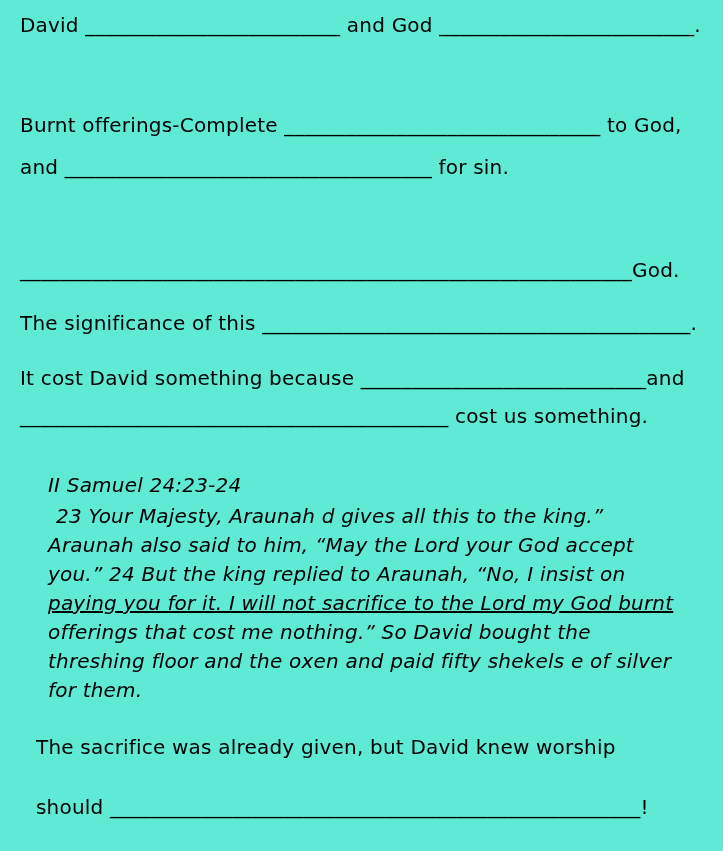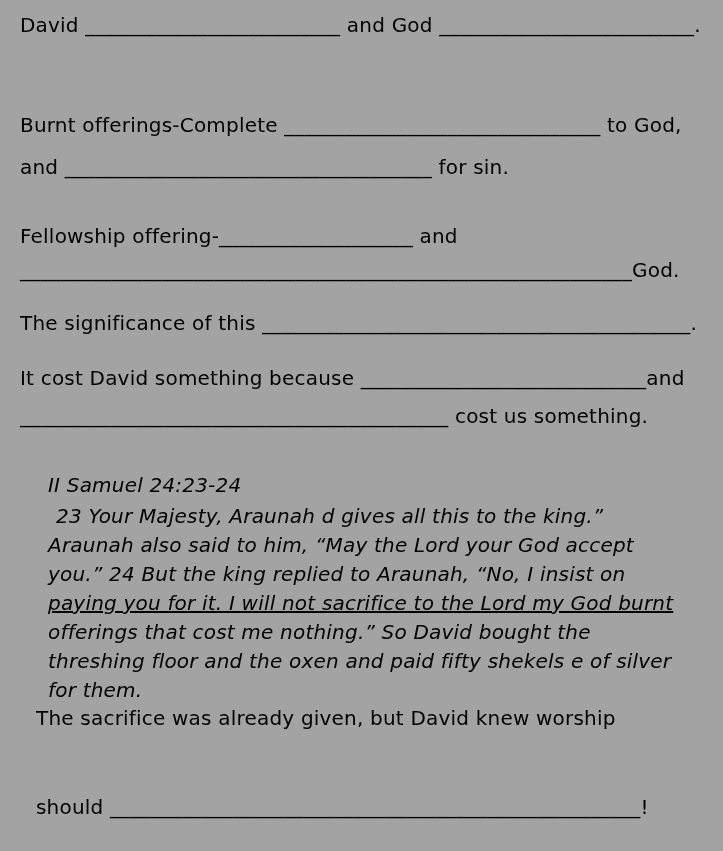--- a/index.html
+++ b/index.html
@@ -11,21 +11,21 @@
     width: 723px;
     height: 851px;
     position: relative;
     overflow: hidden;
     font-family: "DejaVu Sans", sans-serif;
     color: #000000;
   }
   .page {
     position: absolute;
     inset: 0;
-    background: #a3a3a3;
+    background: #5eead4;
   }
   .line {
     position: absolute;
     white-space: pre;
     font-size: 20px;
     line-height: 26px;
     letter-spacing: 0.2px;
     color: #000000;
   }
   .scripture {
@@ -38,33 +38,32 @@
 </head>
 <body>
 
 <div class="page">
 
   <div class="line" style="top:12px;  left:20px;">David _________________________ and God _________________________.</div>
 
   <div class="line" style="top:112px; left:20px;">Burnt offerings-Complete _______________________________ to God,</div>
   <div class="line" style="top:154px; left:20px;">and ____________________________________ for sin.</div>
 
-  <div class="line" style="top:223px; left:20px;">Fellowship offering-___________________ and</div>
   <div class="line" style="top:257px; left:20px;">____________________________________________________________God.</div>
 
   <div class="line" style="top:310px; left:20px;">The significance of this __________________________________________.</div>
 
   <div class="line" style="top:365px; left:20px;text-align:right;">It cost David something because ____________________________and</div>
   <div class="line" style="top:403px; left:20px;">__________________________________________ cost us something.</div>
 
   <div class="line scripture ref" style="top:472px; left:48px;">II Samuel 24:23-24</div>
   <div class="line scripture" style="top:503px; left:48px;margin-left:8px;">23 Your Majesty, Araunah d gives all this to the king.”</div>
   <div class="line scripture" style="top:532px; left:48px;">Araunah also said to him, “May the Lord your God accept</div>
   <div class="line scripture" style="top:561px; left:48px;">you.” 24 But the king replied to Araunah, “No, I insist on</div>
   <div class="line scripture" style="top:590px; left:48px;text-decoration:underline;">paying you for it. I will not sacrifice to the Lord my God burnt</div>
   <div class="line scripture" style="top:619px; left:48px;">offerings that cost me nothing.” So David bought the</div>
   <div class="line scripture" style="top:648px; left:48px;">threshing floor and the oxen and paid fifty shekels e of silver</div>
   <div class="line scripture" style="top:677px; left:48px;">for them.</div>
 
-  <div class="line" style="top:705px; left:36px;">The sacrifice was already given, but David knew worship</div>
+  <div class="line" style="top:734px; left:36px;">The sacrifice was already given, but David knew worship</div>
   <div class="line" style="top:794px; left:36px;">should ____________________________________________________!</div>
 
 </div>
 
 </body></html>

